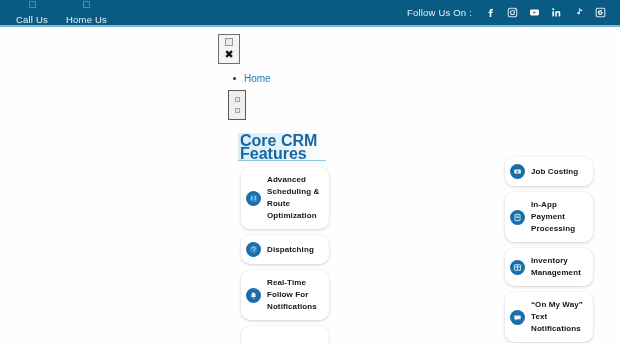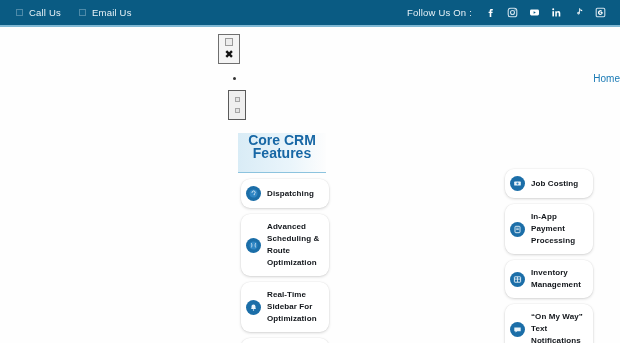--- a/index.html
+++ b/index.html
@@ -21,20 +21,21 @@
     border-bottom: 2px solid #7fb8d4;
   }
   .topbar-left { display: flex; align-items: center; gap: 18px; }
   .tb-link {
     display: flex; align-items: center; gap: 6px;
     color: #e8f2f7;
     font-size: 9.5px;
     letter-spacing: .2px;
     text-decoration: none;
     white-space: nowrap;
+    flex-direction: column;
   }
   .broken-img {
     width: 7px; height: 7px;
     border: 1px solid #4e8aa8;
     background: #0d5f88;
     display: inline-block;
     flex: 0 0 auto;
   }
   .topbar-right { display: flex; align-items: center; gap: 11px; padding-left: 28px; }
   .follow-label {
@@ -78,21 +79,20 @@
     font-size: 11px;
     line-height: 1;
     color: #111;
     font-family: "DejaVu Sans", sans-serif;
   }
 
   .nav-list {
     list-style: none;
     margin: 7px 0 0 14px;
     padding: 0;
-    text-align: right;
   }
   .nav-list li {
     position: relative;
     font-size: 10px;
     line-height: 15px;
     padding-left: 12px;
     color: #1d1d1d;
   }
   .nav-list li::before {
     content: "";
@@ -124,28 +124,27 @@
     border: 1px solid #a5a5a5;
     background: #e3e3e3;
   }
 
   
   .heading-wrap {
     margin: 13px 0 0 238px;
     width: 88px;
   }
   .section-heading {
-    font-size: 14px;
+    font-size: 16px;
     font-weight: bold;
     color: #1767a5;
     line-height: 13px;
     background: linear-gradient(to right, #d9ecf6 0%, #eaf5fb 60%, #fdfdfd 100%);
-    padding: 1px 2px 12px 2px;
+    padding: 1px 2px 0 2px;
     border-bottom: 1px solid #8cc3de;
-    text-align: center;
   }
 
   
   .columns {
     position: relative;
     margin-top: 6px;
     height: 190px;
   }
   .col {
     position: absolute;
@@ -190,21 +189,21 @@
 <body>
 
 <div class="topbar">
   <div class="topbar-left">
     <a class="tb-link" href="#">
       <span class="broken-img"></span>
       <span>Call Us</span>
     </a>
     <a class="tb-link" href="#">
       <span class="broken-img"></span>
-      <span>Email Us</span>
+      <span>Home Us</span>
     </a>
   </div>
 
   <div class="topbar-right">
     <span class="follow-label">Follow Us On :</span>
 
     <a class="soc" href="#">
       <svg width="11" height="11" viewBox="0 0 11 11">
           <path fill="#fff" d="M6.6 3.5h1.2V2.1H6.4c-1.1 0-1.7.7-1.7 1.7v.9H3.6v1.4h1.1V10h1.6V6.1h1.2l.2-1.4H6.3v-.7c0-.3.1-.5.3-.5z"></path>
         </svg>
@@ -267,44 +266,44 @@
 </div>
 
 <div class="columns">
 
   <div class="col col-left">
 
     <div class="card">
       <span class="card-icon">
         <svg width="9" height="9" viewBox="0 0 9 9">
             <circle cx="4.5" cy="4.5" r="4" fill="#2f86c4"></circle>
+            <path d="M2.4 6.4c.6-1.5.6-2.8 0-4.2M6.6 6.4c-.6-1.5-.6-2.8 0-4.2" stroke="#e4f0f8" stroke-width=".8" fill="none"></path>
+          </svg>
+      </span>
+      <span class="card-label">Advanced Scheduling &amp; Route Optimization</span>
+    </div>
+
+    <div class="card">
+      <span class="card-icon">
+        <svg width="9" height="9" viewBox="0 0 9 9">
+            <circle cx="4.5" cy="4.5" r="4" fill="#2f86c4"></circle>
             <path d="M3 3.5a1.6 1.6 0 1 1 2.2 1.5v.8" stroke="#eaf4fa" stroke-width=".8" fill="none" stroke-linecap="round"></path>
           </svg>
       </span>
       <span class="card-label">Dispatching</span>
-    </div>
-
-    <div class="card">
-      <span class="card-icon">
-        <svg width="9" height="9" viewBox="0 0 9 9">
-            <circle cx="4.5" cy="4.5" r="4" fill="#2f86c4"></circle>
-            <path d="M2.4 6.4c.6-1.5.6-2.8 0-4.2M6.6 6.4c-.6-1.5-.6-2.8 0-4.2" stroke="#e4f0f8" stroke-width=".8" fill="none"></path>
-          </svg>
-      </span>
-      <span class="card-label">Advanced Scheduling &amp; Route Optimization</span>
     </div>
 
     <div class="card">
       <span class="card-icon">
         <svg width="9" height="9" viewBox="0 0 9 9">
             <path d="M4.5 1.6c1.2 0 2 .9 2 2.1v1.5l.6.8H1.9l.6-.8V3.7c0-1.2.8-2.1 2-2.1z" fill="#eaf4fa"></path>
             <circle cx="4.5" cy="7" r=".7" fill="#eaf4fa"></circle>
           </svg>
       </span>
-      <span class="card-label">Real-Time Sidebar For Optimization</span>
+      <span class="card-label">Real-Time Follow For Notifications</span>
     </div>
 
     <div class="card">
       
       
     </div>
   </div>
 
   <div class="col col-right">
 

